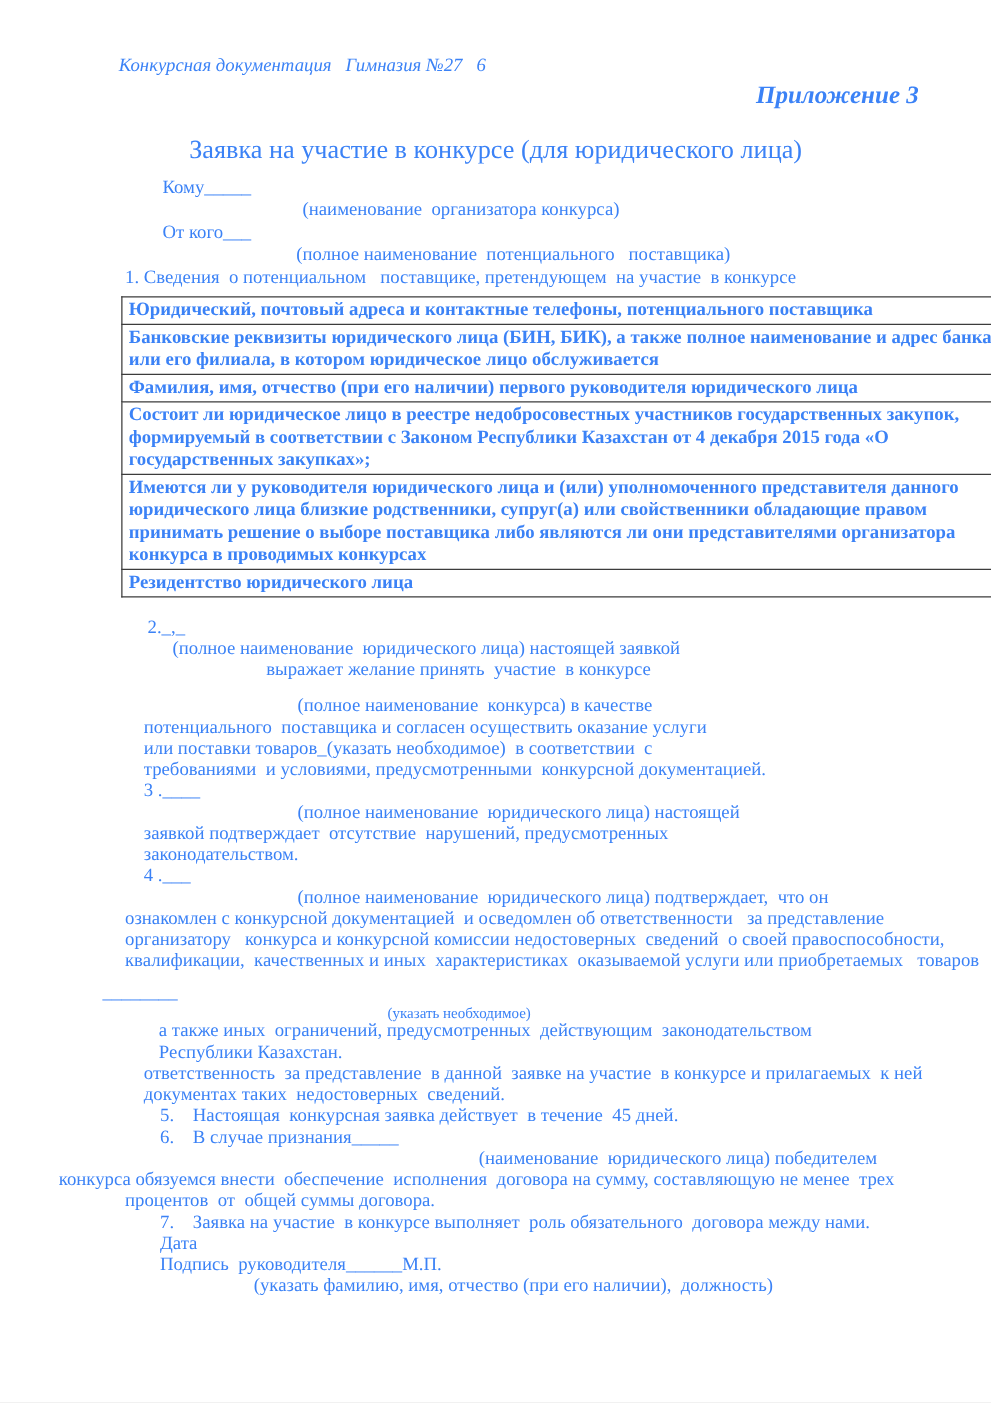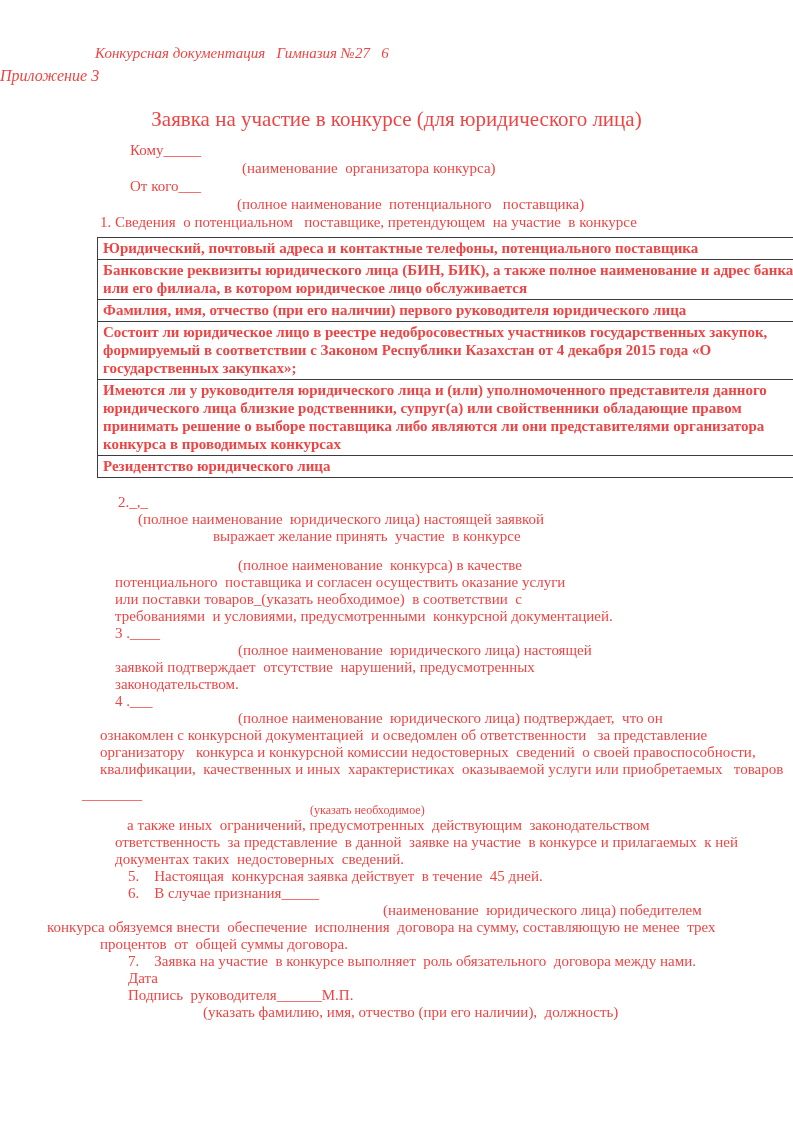--- a/index.html
+++ b/index.html
@@ -2,38 +2,39 @@
 <html><head>
 <meta charset="utf-8">
 <style>
   html,body{margin:0;padding:0;background:#e8e8e8;}
   .page{
     position:relative;
     width:793px;height:1122px;
     margin:0 auto;
     background:#ffffff;
     font-family:"Liberation Serif","DejaVu Serif",serif;
-    color:#ef4444;
+    color:#3b82f6;
     overflow:hidden;
     box-sizing:border-box;
     padding-top:45px;
   }
   .hdr-left{
     margin-left:95px;
     font-style:italic;
     font-size:15px;
     line-height:16px;
     white-space:pre;
   }
   .hdr-right{
     margin-top:6px;
     margin-right:58px;
+    text-align:right;
     font-style:italic;
-    font-weight:normal;
-    font-size:16px;
+    font-weight:bold;
+    font-size:20px;
     line-height:18px;
   }
   .doc-title{
     margin-top:24px;
     text-align:center;
     font-weight:normal;
     font-size:21px;
     line-height:20px;
   }
   .intro{margin-top:12px;}
@@ -142,20 +143,21 @@
     <div class="line ml115">заявкой подтверждает  отсутствие  нарушений, предусмотренных</div>
     <div class="line ml115">законодательством.</div>
     <div class="line ml115">4 .___</div>
     <div class="line ml238">(полное наименование  юридического лица) подтверждает,  что он</div>
     <div class="line ml100">ознакомлен с конкурсной документацией  и осведомлен об ответственности   за представление</div>
     <div class="line ml100">организатору   конкурса и конкурсной комиссии недостоверных  сведений  о своей правоспособности,</div>
     <div class="line ml100">квалификации,  качественных и иных  характеристиках  оказываемой услуги или приобретаемых   товаров</div>
     <div class="line ml193 gap8">________</div>
     <div class="line small ml310">(указать необходимое)</div>
     <div class="line ml127">а также иных  ограничений, предусмотренных  действующим  законодательством</div>
+    <div class="line ml127">Республики Казахстан.</div>
     <div class="line ml115">ответственность  за представление  в данной  заявке на участие  в конкурсе и прилагаемых  к ней</div>
     <div class="line ml115">документах таких  недостоверных  сведений.</div>
     <div class="line ml128">5.    Настоящая  конкурсная заявка действует  в течение  45 дней.</div>
     <div class="line ml128">6.    В случае признания_____</div>
     <div class="line ml383">(наименование  юридического лица) победителем</div>
     <div class="line ml97">конкурса обязуемся внести  обеспечение  исполнения  договора на сумму, составляющую не менее  трех</div>
     <div class="line ml100">процентов  от  общей суммы договора.</div>
     <div class="line ml128">7.    Заявка на участие  в конкурсе выполняет  роль обязательного  договора между нами.</div>
     <div class="line ml128">Дата</div>
     <div class="line ml128">Подпись  руководителя______М.П.</div>

